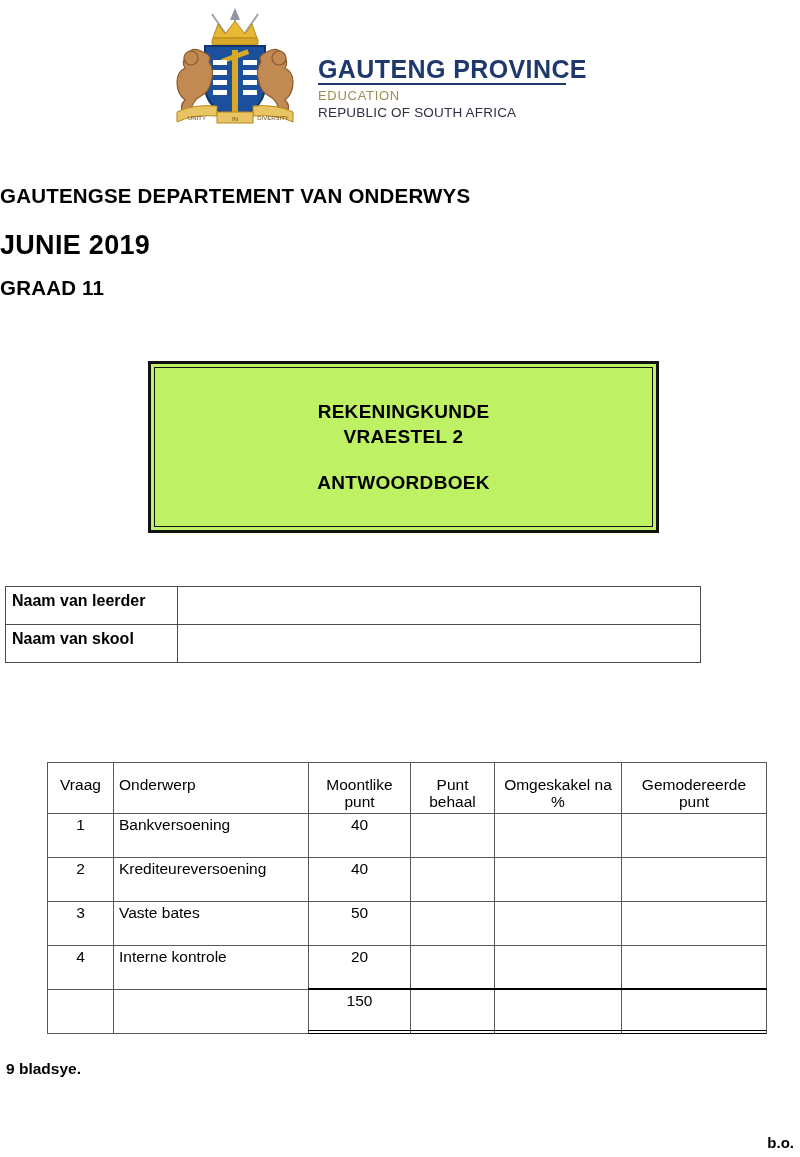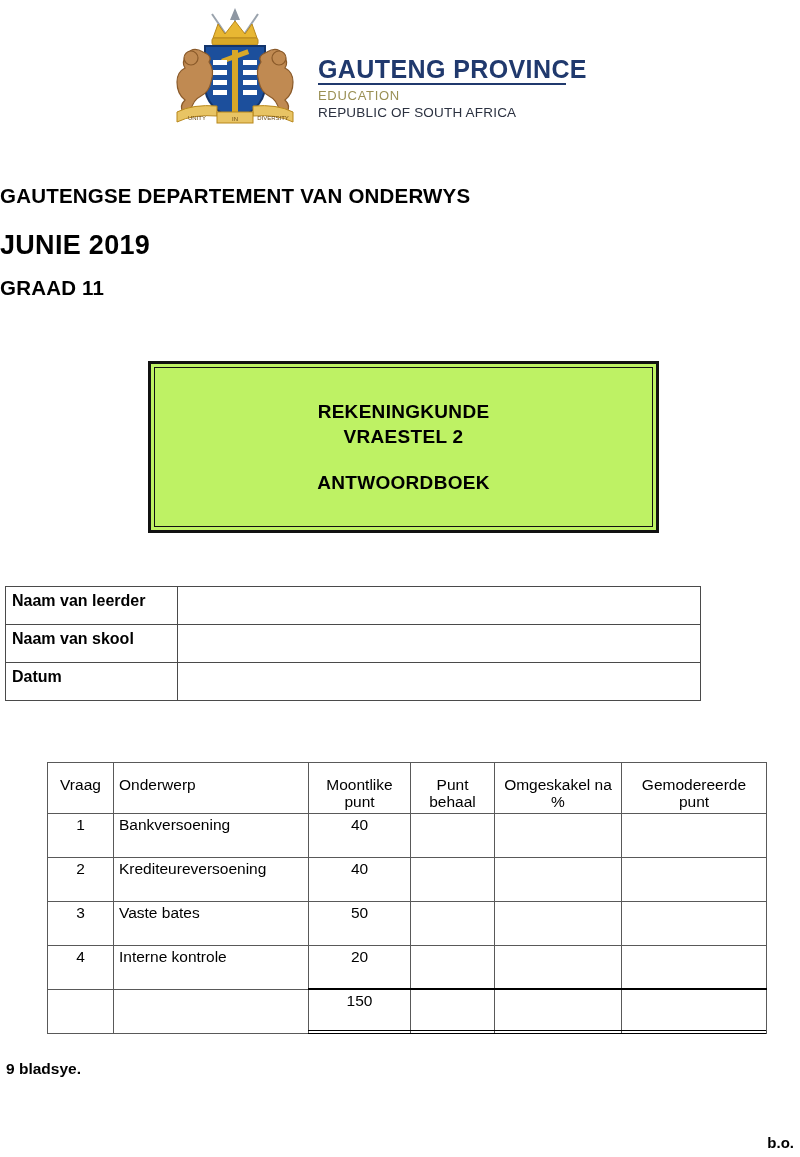--- a/index.html
+++ b/index.html
@@ -311,24 +311,20 @@
 <table class="details-table">
   <tbody>
     <tr>
       <td class="label">Naam van leerder</td>
       <td class="value"></td>
     </tr>
     <tr>
       <td class="label">Naam van skool</td>
       <td class="value"></td>
     </tr>
-    <tr>
-      <td class="label">Datum</td>
-      <td class="value"></td>
-    </tr>
   </tbody>
 </table>
 
 <table class="marks-table">
   <thead>
     <tr>
       <th class="col-vraag">Vraag</th>
       <th class="col-onderwerp c-onderwerp">Onderwerp</th>
       <th class="col-moontlik">Moontlike punt</th>
       <th class="col-behaal">Punt behaal</th>

